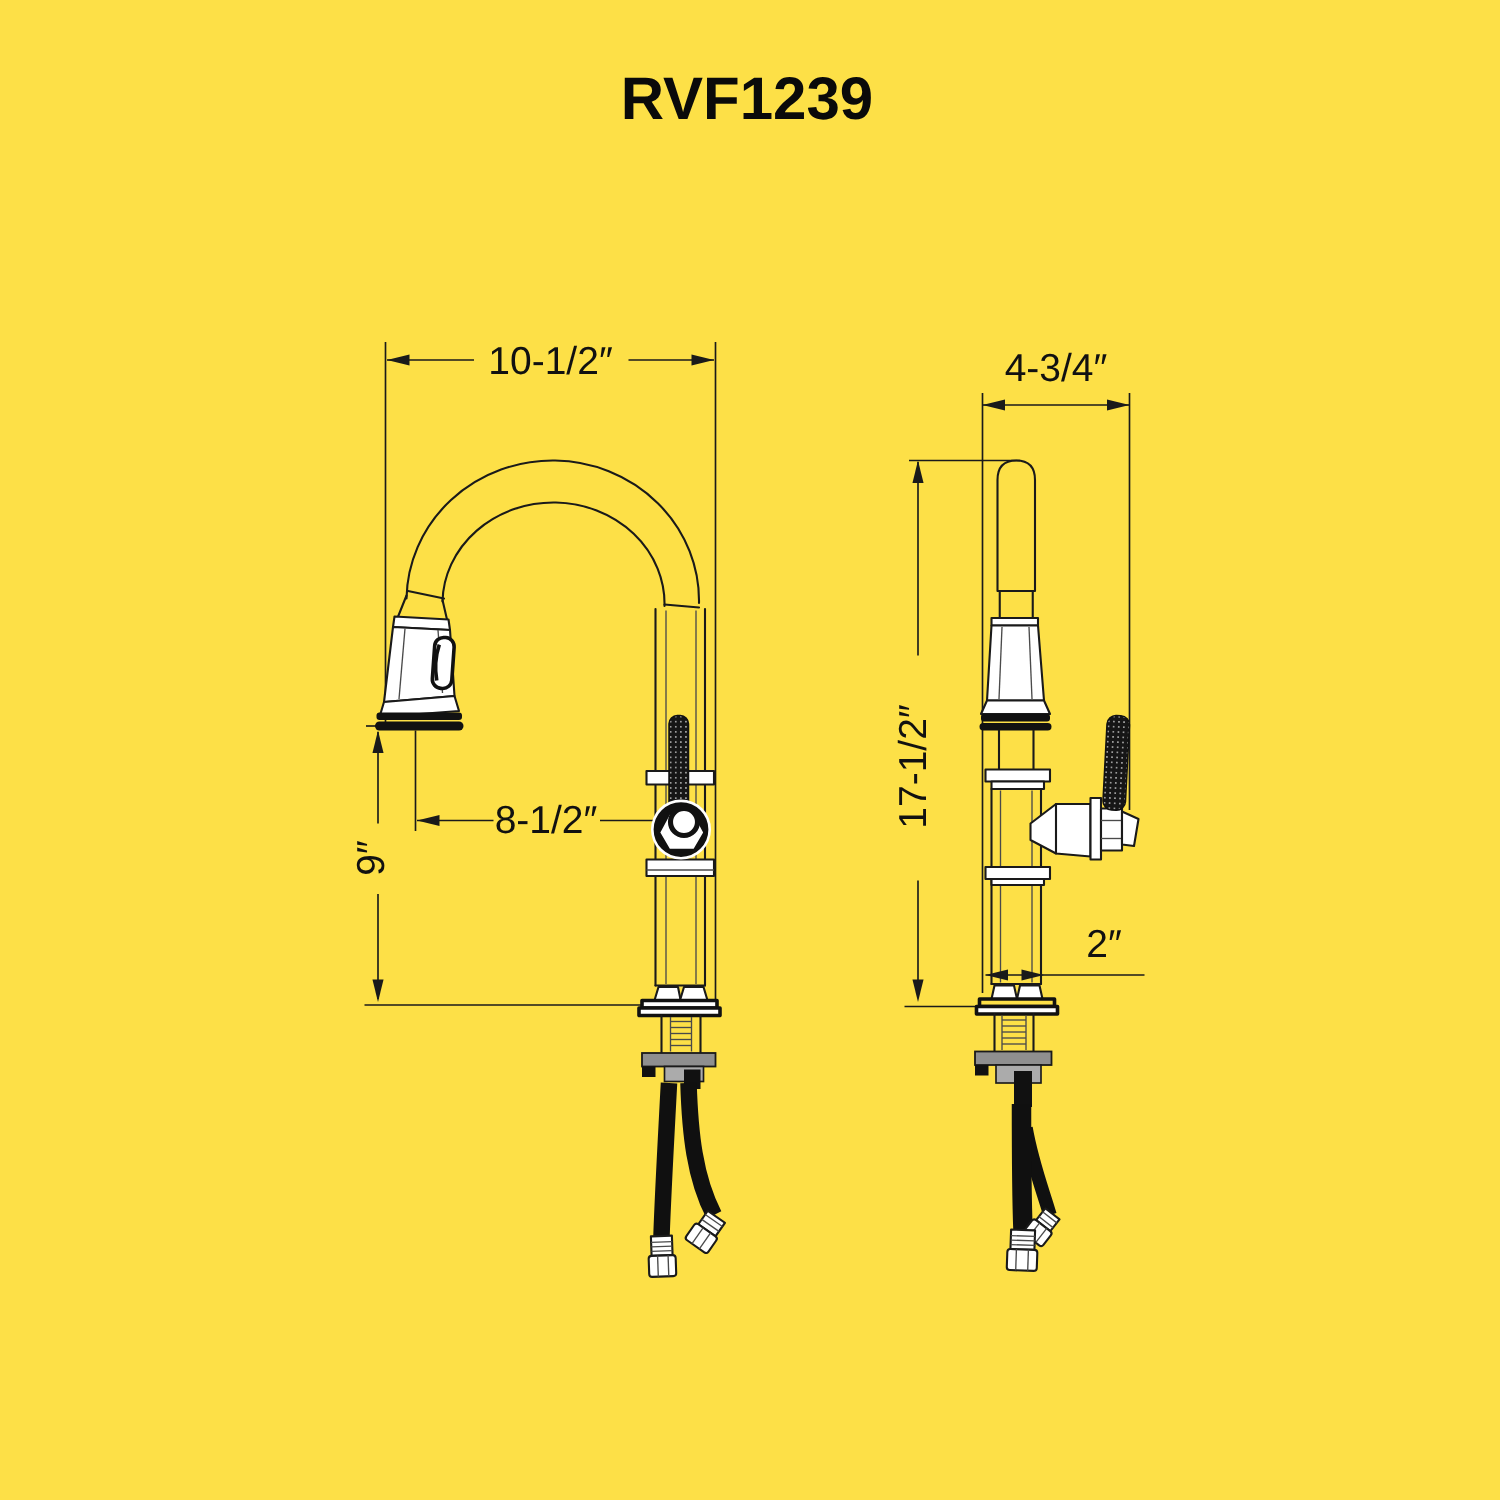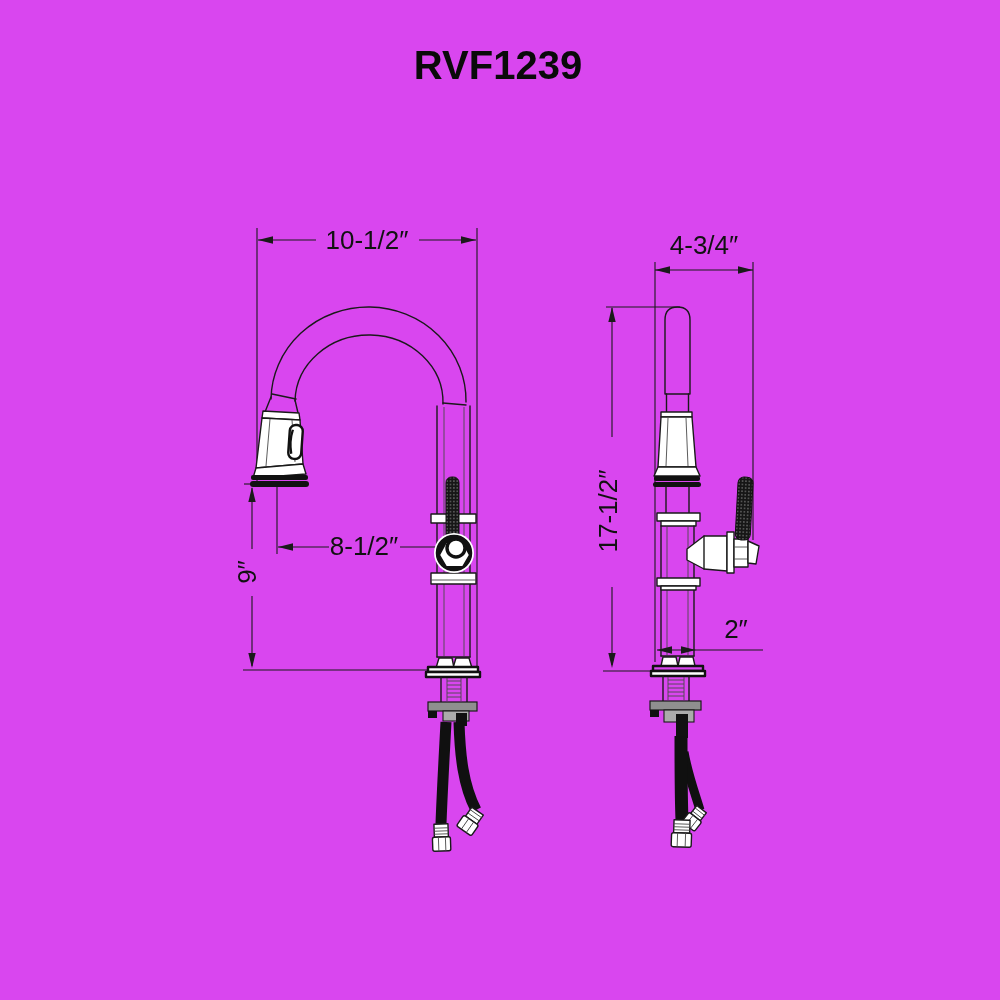--- a/index.html
+++ b/index.html
@@ -1,16 +1,16 @@
 <!DOCTYPE html>
 <html><head>
 <meta charset="utf-8">
 <style>
   html,body{margin:0;padding:0;background:#fff;}
-  .stage{width:1000px;height:1000px;position:relative;background:#d946ef;overflow:hidden;}
+  .stage{width:1000px;height:1000px;position:relative;background:#fde047;overflow:hidden;}
   svg{display:block;}
   .ln{stroke:#1a1a1a;stroke-width:1.4;fill:none;stroke-linecap:round;stroke-linejoin:round;}
   .thin{stroke:#4a4a4a;stroke-width:0.9;fill:none;}
   .thick{stroke:#111;stroke-width:2.4;fill:none;stroke-linejoin:round;}
   .wfill{fill:#fff;}
   .dark{fill:#111;stroke:none;}
   .gray{fill:#8f8f8f;stroke:#1a1a1a;stroke-width:1.2;}
   .gray2{fill:#ababab;stroke:#1a1a1a;stroke-width:1.1;}
   .dim{stroke:#1a1a1a;stroke-width:1.1;fill:none;stroke-linecap:butt;}
   .arr{fill:#1a1a1a;stroke:none;}

